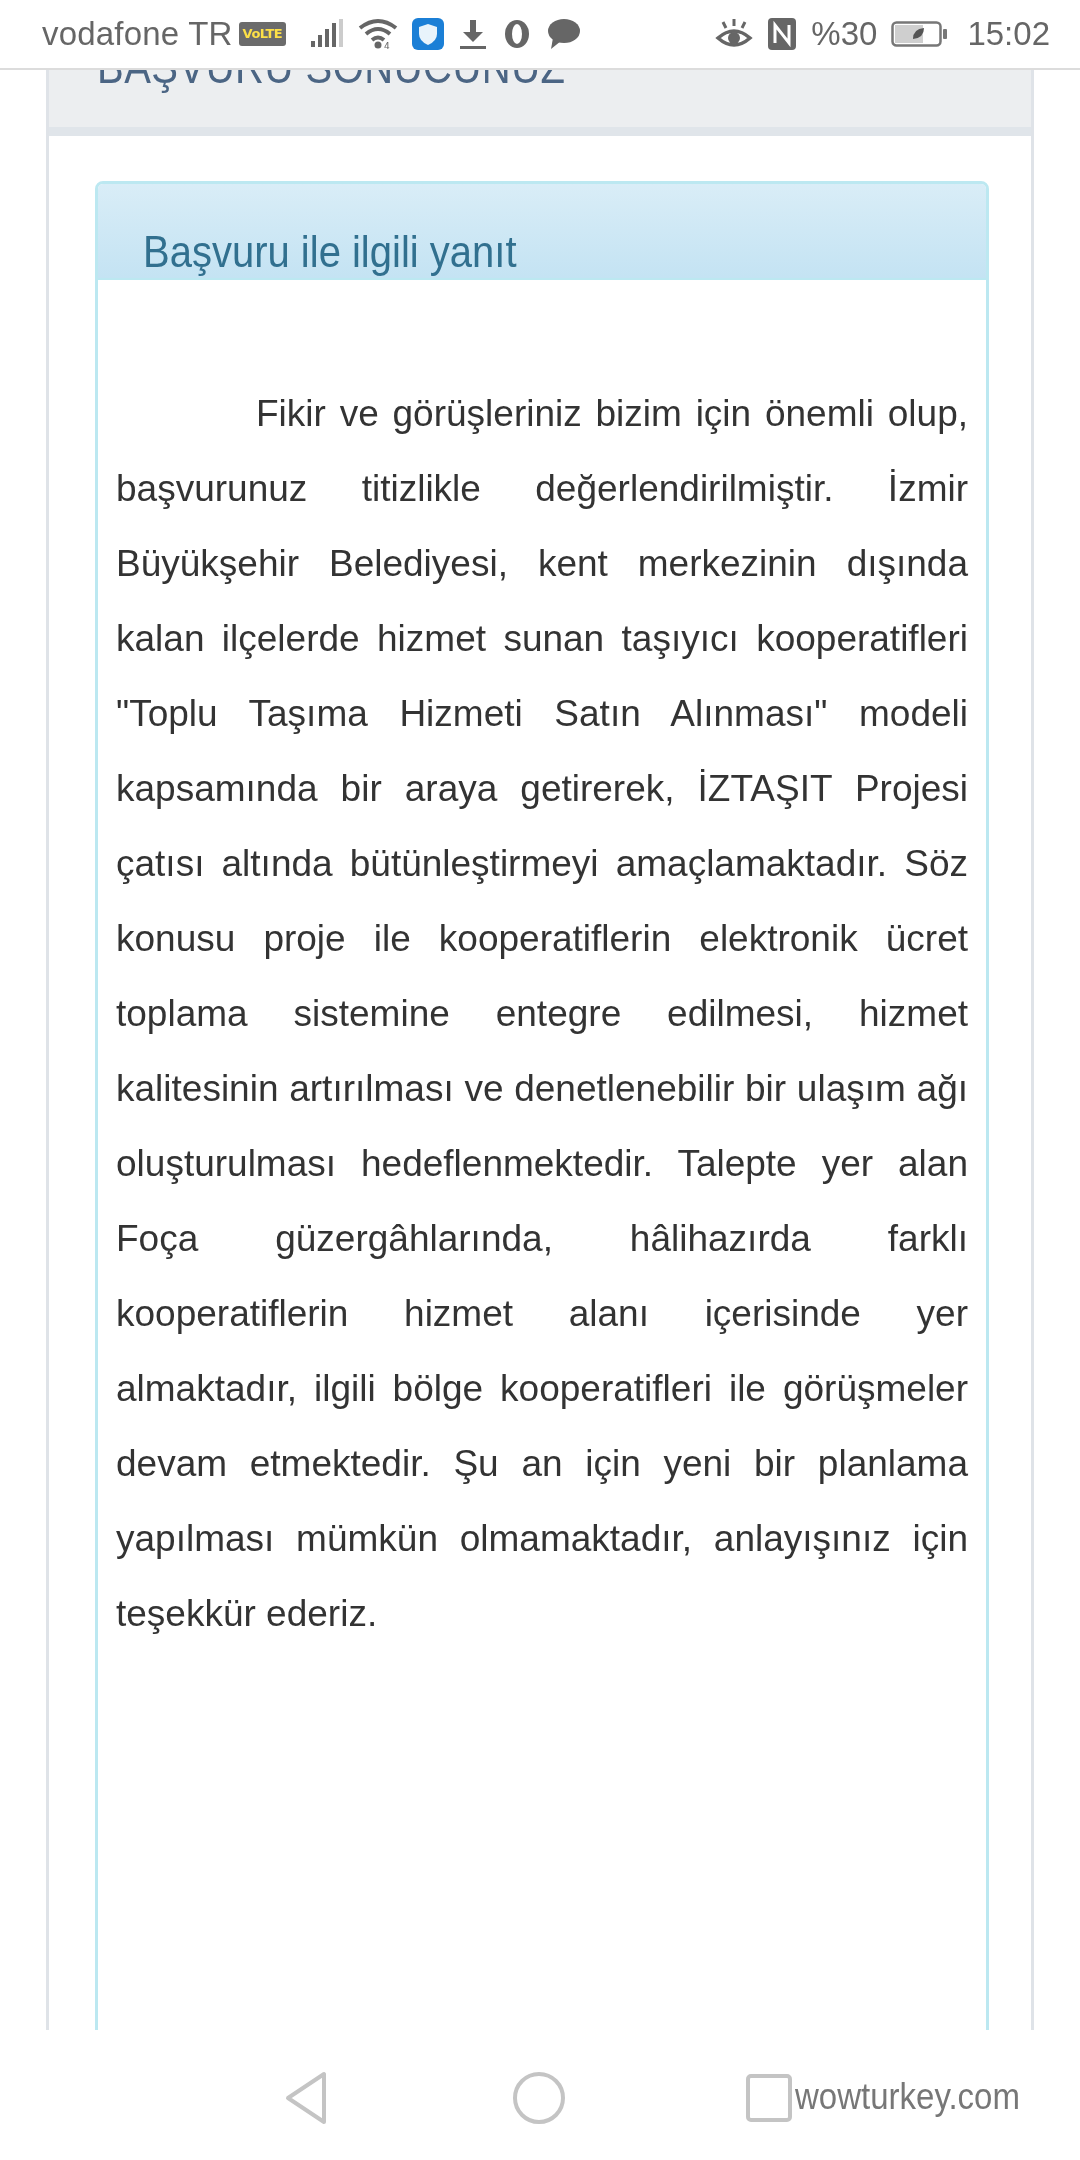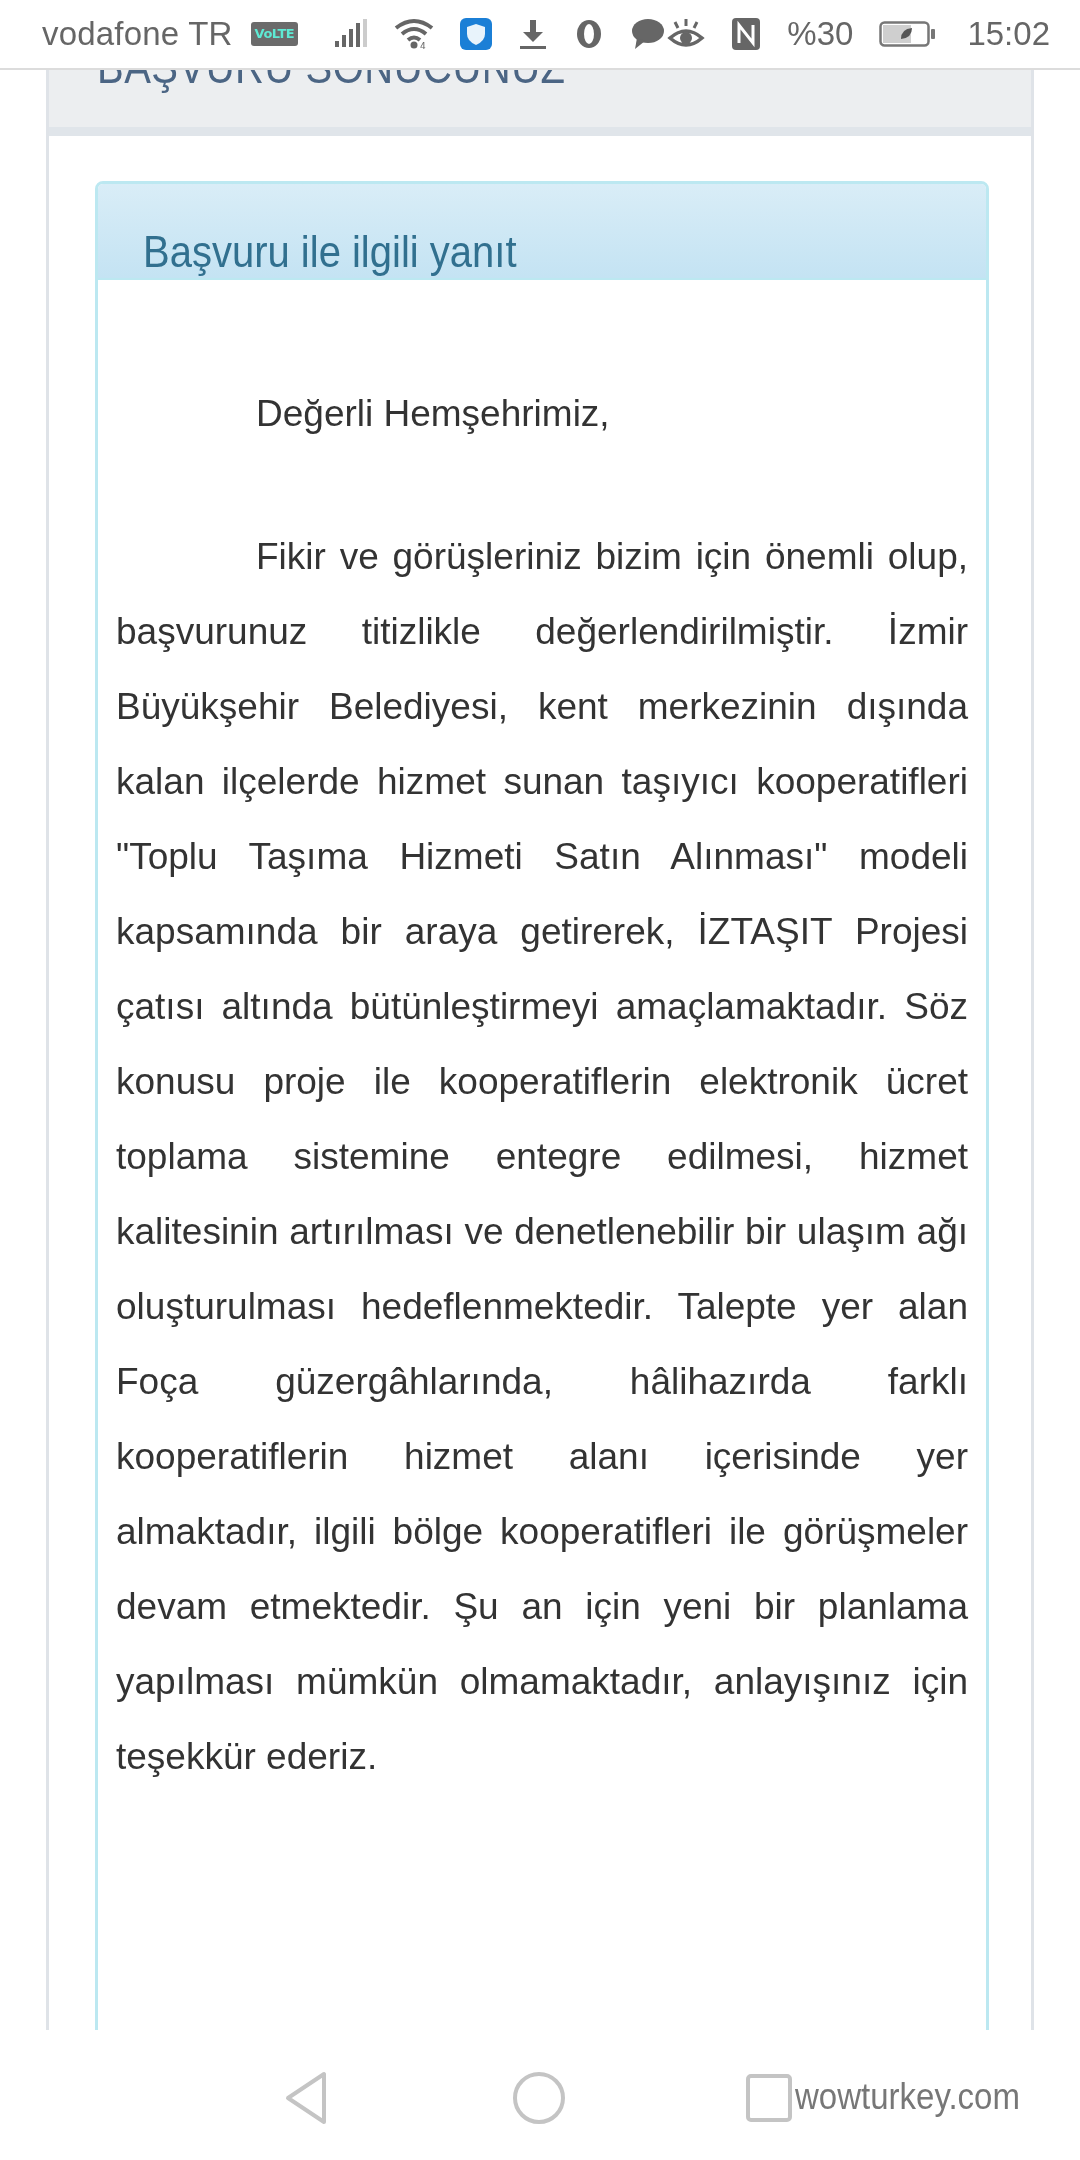--- a/index.html
+++ b/index.html
@@ -8,24 +8,24 @@
       background: #ffffff;
       font-family: "DejaVu Sans", "Liberation Sans", sans-serif;
     }
     
     .status-bar {
       position: absolute; top: 0; left: 0; width: 1080px; height: 70px;
       background: #ffffff; border-bottom: 2px solid #dcdcdc;
       display: flex; align-items: center; justify-content: space-between;
       padding: 0 30px 0 42px; color: #666666; z-index: 5;
     }
-    .sb-left, .sb-right { display: flex; align-items: center; gap: 26px; }
+    .sb-left, .sb-right { display: flex; align-items: center; gap: 14px; }
     .carrier { font-size: 33px; font-family: "Liberation Sans", sans-serif; letter-spacing: 0.2px; }
     .volte {
-      background: #6b6b6b; color: #5eead4; font-size: 13px; font-weight: bold;
+      background: #6b6b6b; color: #fde047; font-size: 13px; font-weight: bold;
       padding: 3px 4px; border-radius: 3px; margin-left: -8px; margin-right: 10px;
       font-family: "DejaVu Sans", sans-serif; letter-spacing: -0.5px; line-height: 18px;
     }
     .sb-icon { display: inline-flex; align-items: center; justify-content: center; }
     .battery-pct, .clock { font-size: 33px; font-family: "Liberation Sans", sans-serif; }
     .clock { margin-left: 4px; }
 
     
     .page { position: absolute; top: 0; left: 0; width: 1080px; height: 2030px; overflow: hidden; }
     .outer-panel {
@@ -170,21 +170,20 @@
   <div class="outer-panel">
     <div class="panel-heading">
       <span class="panel-heading-title">BAŞVURU SONUCUNUZ</span>
     </div>
 
     <div class="card">
       <div class="card-header">
         <span class="card-title">Başvuru ile ilgili yanıt</span>
       </div>
       <div class="card-body">
-        <p class="salutation">Değerli Hemşehrimiz,</p>
         <p class="body-para">Fikir ve görüşleriniz bizim için önemli olup, başvurunuz titizlikle değerlendirilmiştir. İzmir Büyükşehir Belediyesi, kent merkezinin dışında kalan ilçelerde hizmet sunan taşıyıcı kooperatifleri "Toplu Taşıma Hizmeti Satın Alınması" modeli kapsamında bir araya getirerek, İZTAŞIT Projesi çatısı altında bütünleştirmeyi amaçlamaktadır. Söz konusu proje ile kooperatiflerin elektronik ücret toplama sistemine entegre edilmesi, hizmet kalitesinin artırılması ve denetlenebilir bir ulaşım ağı oluşturulması hedeflenmektedir. Talepte yer alan Foça güzergâhlarında, hâlihazırda farklı kooperatiflerin hizmet alanı içerisinde yer almaktadır, ilgili bölge kooperatifleri ile görüşmeler devam etmektedir. Şu an için yeni bir planlama yapılması mümkün olmamaktadır, anlayışınız için teşekkür ederiz.</p>
       </div>
     </div>
   </div>
 </div>
 
 <div class="nav-bar">
   <div class="nav-btn nav-back">
     <svg width="46" height="54" viewBox="0 0 46 54">
       <path d="M40 3 L40 51 L4 27 Z" stroke="#c4c4c4" stroke-width="4" fill="none" stroke-linejoin="round"></path>

